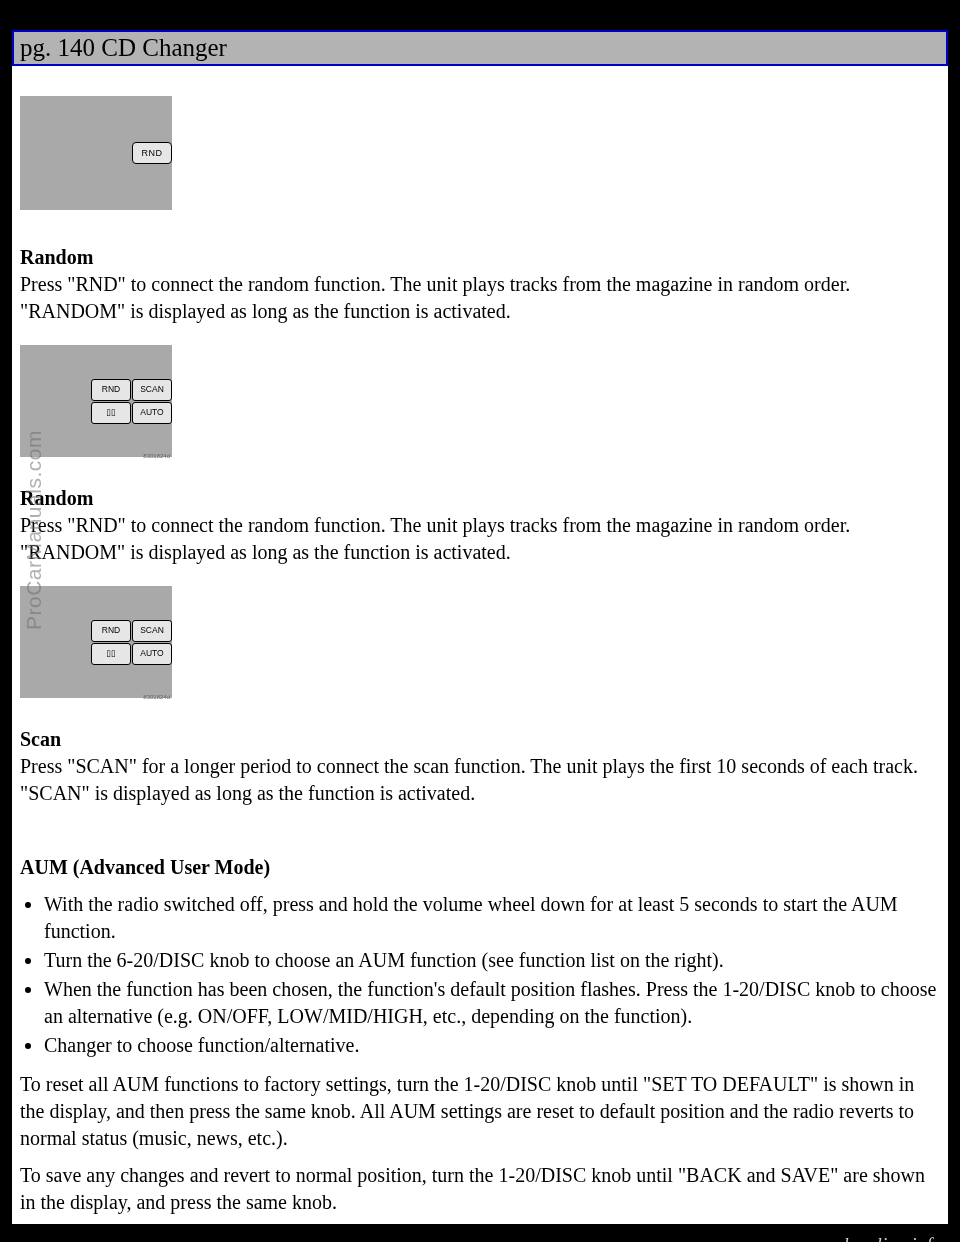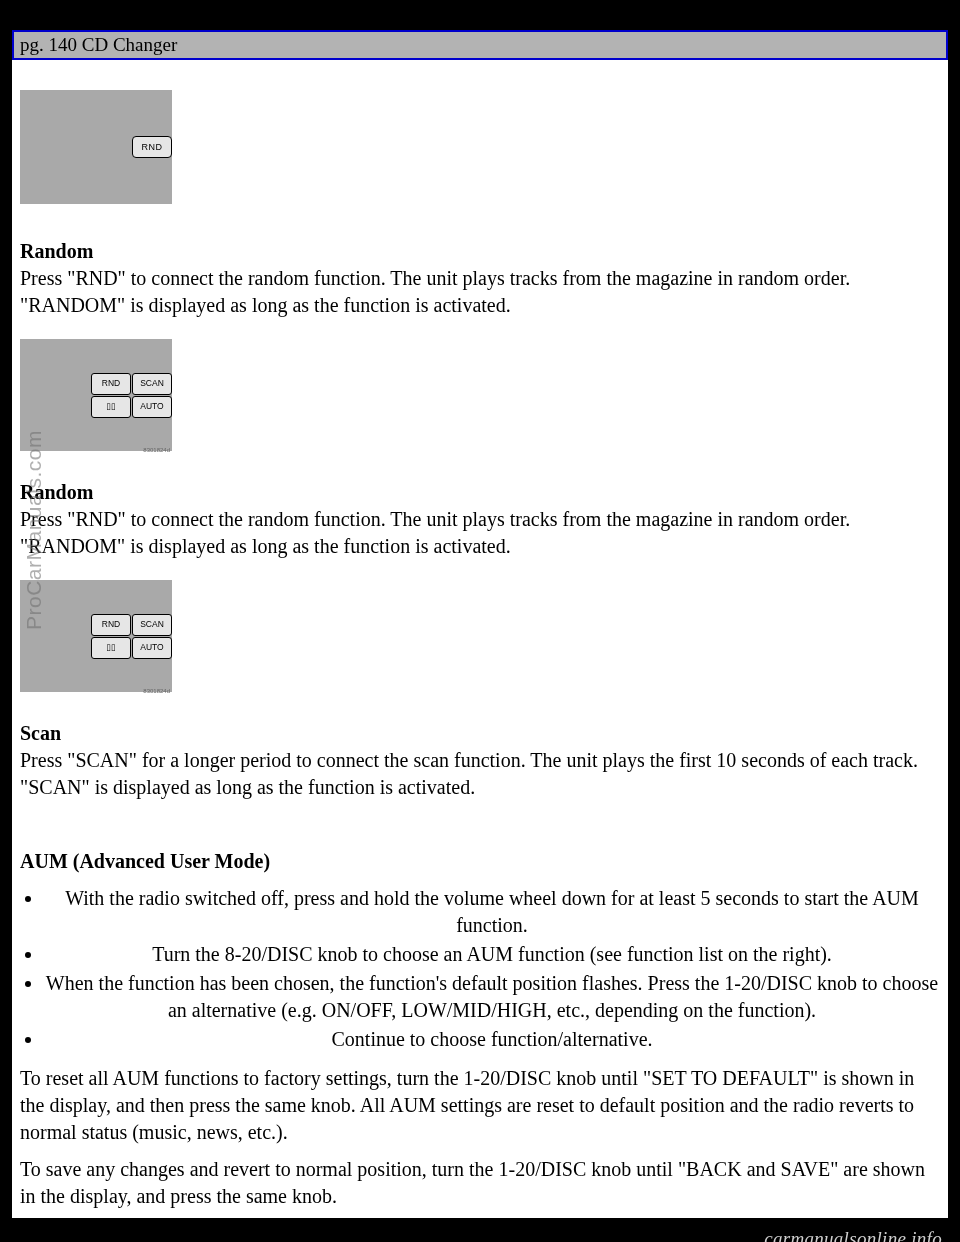--- a/index.html
+++ b/index.html
@@ -13,21 +13,21 @@
   }
   .content {
     background: #fff;
     padding: 0;
     position: relative;
   }
   .section-header {
     background: #b3b3b3;
     border: 2px solid #0000cc;
     padding: 2px 6px;
-    font-size: 19px;
+    font-size: 25px;
     color: #000;
     margin: 0;
   }
   .body-block {
     padding: 10px 8px 6px 8px;
     font-size: 20px;
     line-height: 1.35;
     color: #000;
   }
   .body-block p { margin-bottom: 0; }
@@ -74,21 +74,20 @@
     position: absolute;
     right: 2px;
     bottom: -2px;
     font: 6px/1 Arial, sans-serif;
     color: #666;
   }
   ul.bullets {
     list-style: disc;
     padding-left: 24px;
     margin: 10px 0 12px 0;
-    text-align: center;
   }
   ul.bullets li { margin: 2px 0; }
   .watermark-vert {
     position: absolute;
     left: 22px;
     top: 630px;
     transform: rotate(-90deg);
     transform-origin: left top;
     font: 21px Arial, sans-serif;
     color: rgba(110,110,110,0.55);
@@ -174,23 +173,23 @@
     <div class="body-block">
       <p class="bold">Scan</p>
       <p>Press "SCAN" for a longer period to connect the scan function. The unit plays the first 10 seconds of each track. "SCAN" is displayed as long as the function is activated.</p>
     </div>
 
 
     <div class="body-block" style="padding-top:41px;">
       <p class="bold">AUM (Advanced User Mode)</p>
       <ul class="bullets">
         <li>With the radio switched off, press and hold the volume wheel down for at least 5 seconds to start the AUM function.</li>
-        <li>Turn the 8-20/DISC knob to choose an AUM function (see function list on the right).</li>
+        <li>Turn the 6-20/DISC knob to choose an AUM function (see function list on the right).</li>
         <li>When the function has been chosen, the function's default position flashes. Press the 1-20/DISC knob to choose an alternative (e.g. ON/OFF, LOW/MID/HIGH, etc., depending on the function).</li>
-        <li>Continue to choose function/alternative.</li>
+        <li>Changer to choose function/alternative.</li>
       </ul>
       <p style="margin-bottom:10px;">To reset all AUM functions to factory settings, turn the 1-20/DISC knob until "SET TO DEFAULT" is shown in the display, and then press the same knob. All AUM settings are reset to default position and the radio reverts to normal status (music, news, etc.).</p>
       <p style="margin-bottom:2px;">To save any changes and revert to normal position, turn the 1-20/DISC knob until "BACK and SAVE" are shown in the display, and press the same knob.</p>
     </div>
 
   </div>
 
   <div class="watermark-vert">ProCarManuals.com</div>
   <div class="footer-wm">carmanualsonline.info</div>
 </div>

